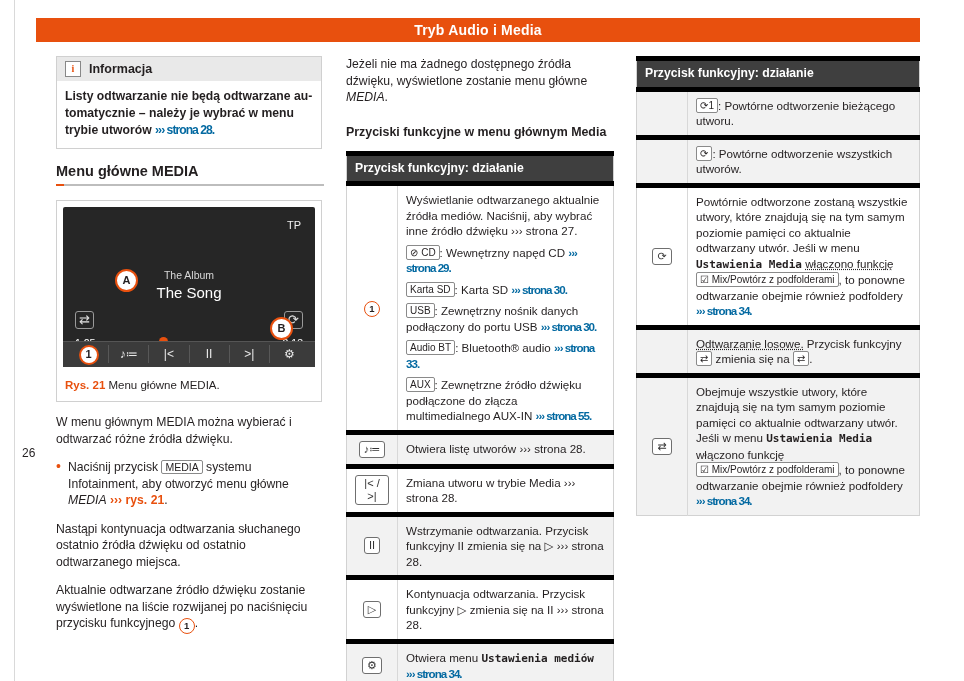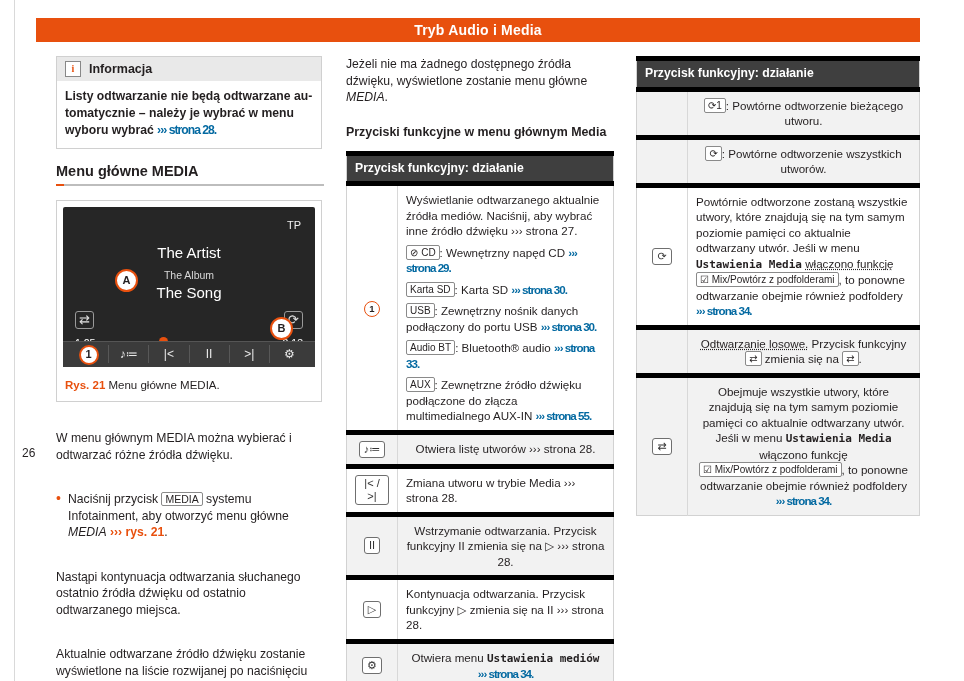--- a/index.html
+++ b/index.html
@@ -223,21 +223,21 @@
     font-weight: bold;
     display: flex; align-items: center; justify-content: center;
   }
   .callout.on-dark { background: #ffffff; }
   .cap {
     padding: 4px 8px 8px 8px;
     font-size: 11.5px;
   }
   .cap .rys { color: #e8500e; font-weight: bold; }
 
-  p.body { margin: 28px 0 0 0; }
+  p.body { margin: 12px 0 0 0; }
   .bullet { position: relative; padding-left: 12px; }
   .bullet:before {
     content: "\2022";
     position: absolute; left: 0; top: -1px;
     color: #e8500e; font-size: 14px; line-height: 16px;
   }
   .keycap {
     border: 1px solid #8a8a8a;
     border-radius: 2px;
     padding: 0 3px;
@@ -277,21 +277,21 @@
     border-top: 5px solid #000000;
     padding: 6px 8px;
     vertical-align: top;
   }
   .tbl td.ic {
     width: 34px;
     text-align: center;
     vertical-align: middle;
     border-right: 1px solid #d8d8d8;
   }
-  .tbl tr.shade td { background: #f2f2f2; text-align: center; }
+  .tbl tr.shade td { background: #f2f2f2; }
   .mini {
     display: inline-block;
     border: 1px solid #8a8a8a;
     border-radius: 2px;
     padding: 0 3px;
     font-size: 10px;
     line-height: 13px;
     background: #fff;
     white-space: nowrap;
     vertical-align: 1px;
@@ -336,33 +336,32 @@
   <div class="col col1">
 
     <div class="info-box">
       <div class="info-head">
         <span class="i-ico">i</span>
         <span>Informacja</span>
       </div>
       <div class="info-body">
         <span>Listy odtwarzanie nie będą odtwarzane au-</span><br>
         <span>tomatycznie – należy je wybrać w menu</span><br>
-        <span>wyboru wybrać </span><span class="arrows">››› strona 28.</span>
+        <span>trybie utworów </span><span class="arrows">››› strona 28.</span>
       </div>
     </div>
 
     <div class="sec-head">
       <h2>Menu główne MEDIA</h2>
       <div class="tick"></div>
     </div>
 
     <div class="figure">
       <div class="screen">
         <div class="tp">TP</div>
-        <div class="artist">The Artist</div>
         <div class="album">The Album</div>
         <div class="song">The Song</div>
 
         <div class="shuffle-ic">⇄</div>
         <div class="repeat-ic">⟳</div>
 
         <div class="t-left">1:25</div>
         <div class="t-right">-2:13</div>
         <div class="progress"></div>
         <div class="knob"></div>

